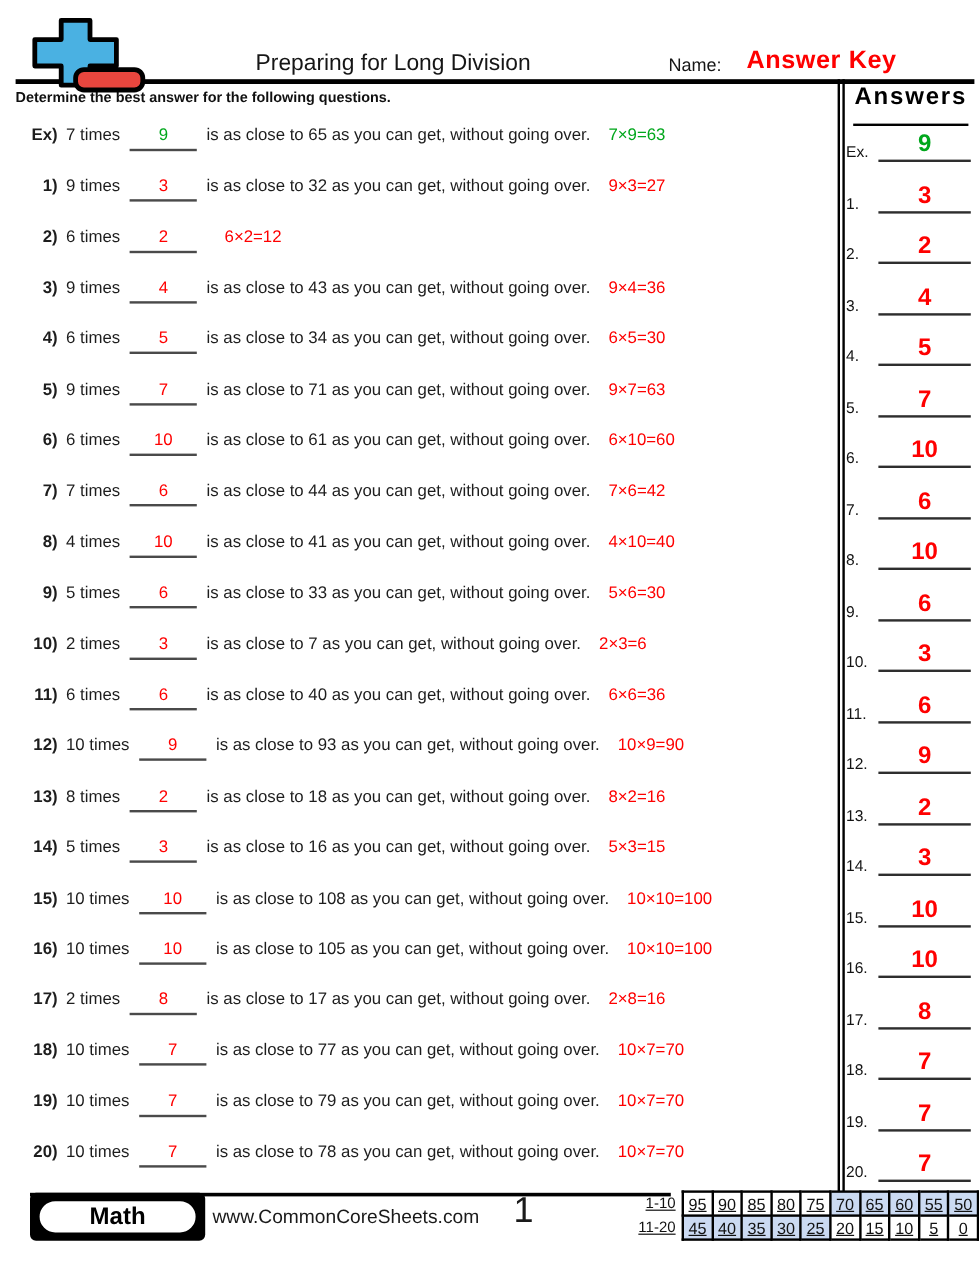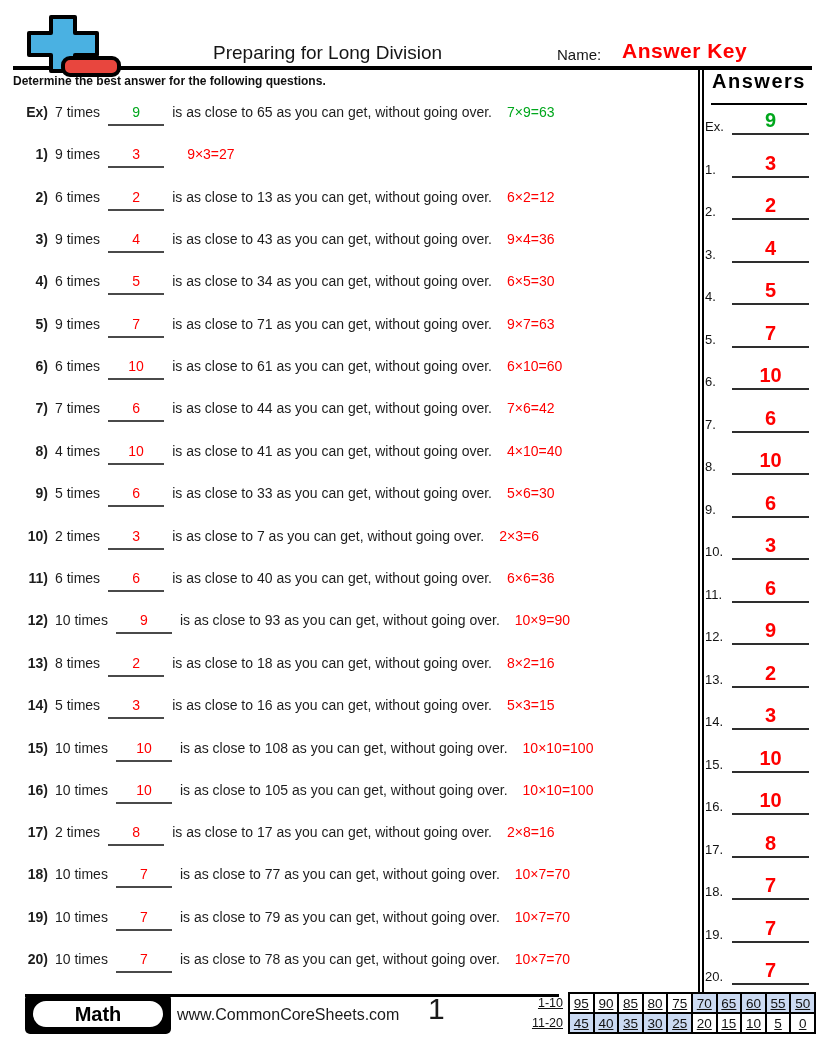--- a/index.html
+++ b/index.html
@@ -72,27 +72,27 @@
     <span class="q-num">Ex)</span>
     <span class="q-lead">7 times</span>
     <span class="q-blank">9</span>
     <span class="q-rest">is as close to 65 as you can get, without going over.</span>
     <span class="q-eq">7×9=63</span>
   </div>
       <div class="q-row" style="top: 146.35px;">
     <span class="q-num">1)</span>
     <span class="q-lead">9 times</span>
     <span class="q-blank">3</span>
+    <span class="q-rest">is as close to 32 as you can get, without going over.</span>
     <span class="q-eq">9×3=27</span>
   </div>
       <div class="q-row" style="top: 188.7px;">
     <span class="q-num">2)</span>
     <span class="q-lead">6 times</span>
     <span class="q-blank">2</span>
-    <span class="q-rest">is as close to 13 as you can get, without going over.</span>
     <span class="q-eq">6×2=12</span>
   </div>
       <div class="q-row" style="top: 231.05px;">
     <span class="q-num">3)</span>
     <span class="q-lead">9 times</span>
     <span class="q-blank">4</span>
     <span class="q-rest">is as close to 43 as you can get, without going over.</span>
     <span class="q-eq">9×4=36</span>
   </div>
       <div class="q-row" style="top: 273.4px;">

